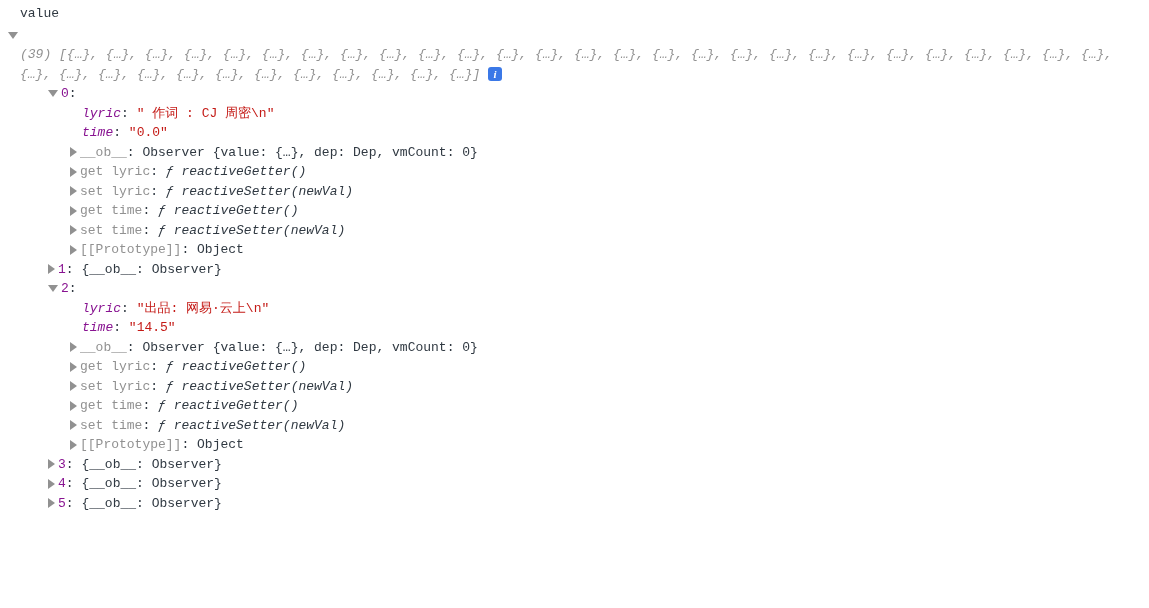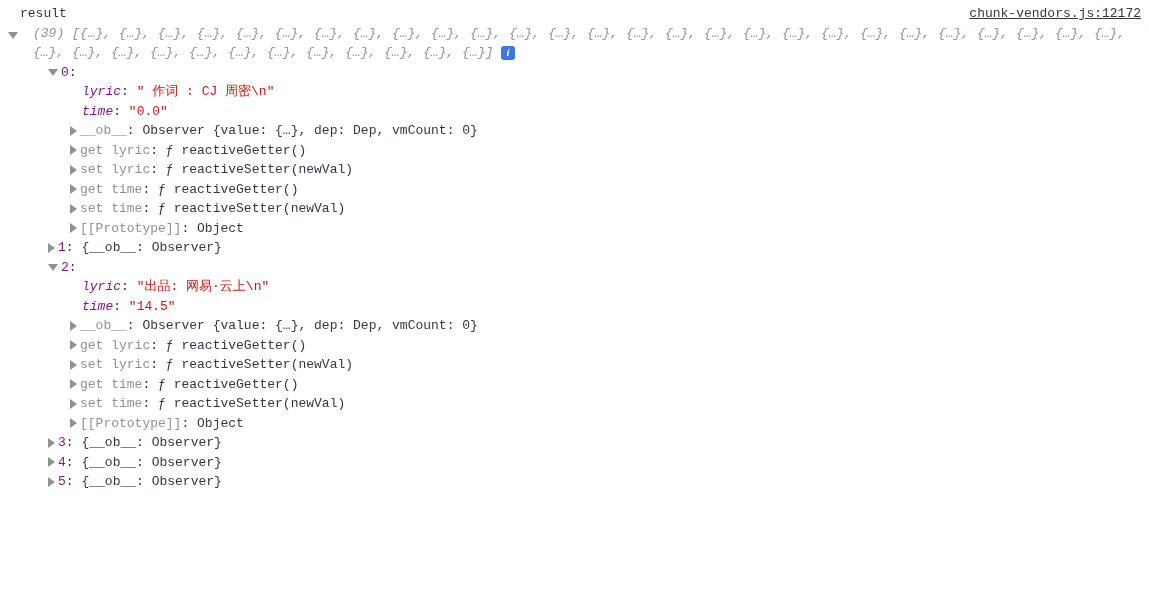--- a/index.html
+++ b/index.html
@@ -45,21 +45,21 @@
       border-color: transparent transparent transparent #919191;
     }
     .line {
       white-space: nowrap;
       padding: 0;
     }
     .kw-key { color: #881391; font-style: italic; }
     .kw-str { color: #c41a16; }
     .kw-obj { color: #303942; }
     .kw-gray { color: #919191; }
-    .kw-fn { color: #303942; }
+    .kw-fn { font-style: italic; color: #303942; }
     .kw-num-label { color: #881391; }
     .info-icon {
       display: inline-flex;
       align-items: center;
       justify-content: center;
       width: 14px;
       height: 14px;
       background: #3b78e7;
       border-radius: 3px;
       color: #fff;
@@ -77,25 +77,24 @@
       display: block;
       max-width: 100%;
     }
     .lvl1 { padding-left: 40px; }
     .lvl2 { padding-left: 62px; }
   </style>
 </head>
 <body>
 
 <div class="top-row">
-  <span class="top-label">result</span>
-  <span class="source-link">chunk-vendors.js:12172</span>
+  <span class="top-label">value</span>
 </div>
 
-<div class="line" style="display:flex;align-items:flex-start;">
+<div class="line" style="display:flex;align-items:flex-start;flex-direction:column;">
   <span style="padding-top:2px;">
     <span class="tri tri-down"></span>
   </span>
   <span class="preview" style="white-space:normal;word-break:break-all;">
     <span>(39)</span> <span>[{…}, {…}, {…}, {…}, {…}, {…}, {…}, {…}, {…}, {…}, {…}, {…}, {…}, {…}, {…}, {…}, {…}, {…}, {…}, {…}, {…}, {…}, {…}, {…}, {…}, {…}, {…}, {…}, {…}, {…}, {…}, {…}, {…}, {…}, {…}, {…}, {…}, {…}, {…}]</span>
     <span class="info-icon">i</span>
   </span>
 </div>
 
 <div class="line lvl1">

